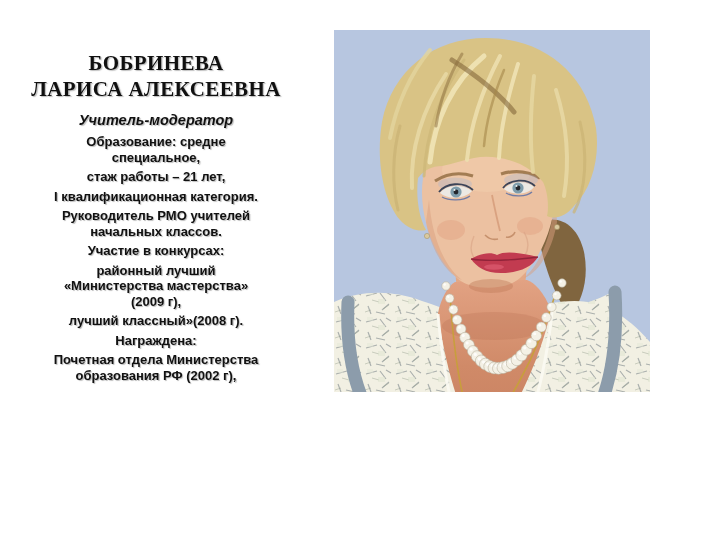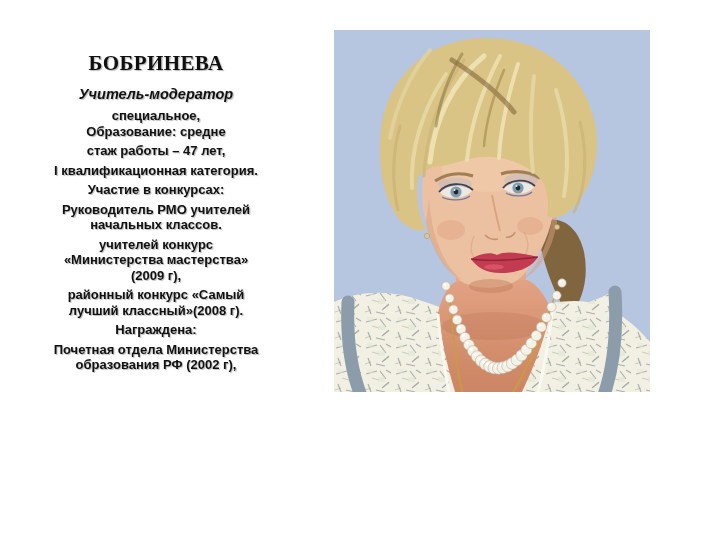--- a/index.html
+++ b/index.html
@@ -26,47 +26,47 @@
   .photo svg{display:block;width:100%;height:100%;}
 </style>
 </head>
 <body>
 
 <div class="slide">
 
   <div class="text-col">
     <h1 class="title">
       <span>БОБРИНЕВА</span>
+      <span>ЛАРИСА АЛЕКСЕЕВНА</span>
     </h1>
     <div class="subtitle">Учитель-модератор</div>
     <div class="paras">
       <p>
+        <span>Образование: средне</span>
         <span>специальное,</span>
-        <span>Образование: средне</span>
-      </p>
-      <p>
-        <span>стаж работы – 47 лет,</span>
+      </p>
+      <p>
+        <span>стаж работы – 21 лет,</span>
       </p>
       <p>
         <span>I квалификационная категория.</span>
-      </p>
-      <p>
-        <span>Участие в конкурсах:</span>
       </p>
       <p>
         <span>Руководитель РМО учителей</span>
         <span>начальных классов.</span>
       </p>
       <p>
-        <span>учителей конкурс</span>
+        <span>Участие в конкурсах:</span>
+      </p>
+      <p>
+        <span>районный лучший</span>
         <span>«Министерства мастерства»</span>
         <span>(2009 г),</span>
       </p>
       <p>
-        <span>районный конкурс «Самый</span>
         <span>лучший классный»(2008 г).</span>
       </p>
       <p>
         <span>Награждена:</span>
       </p>
       <p>
         <span>Почетная отдела Министерства</span>
         <span>образования РФ (2002 г),</span>
       </p>
       <p>

